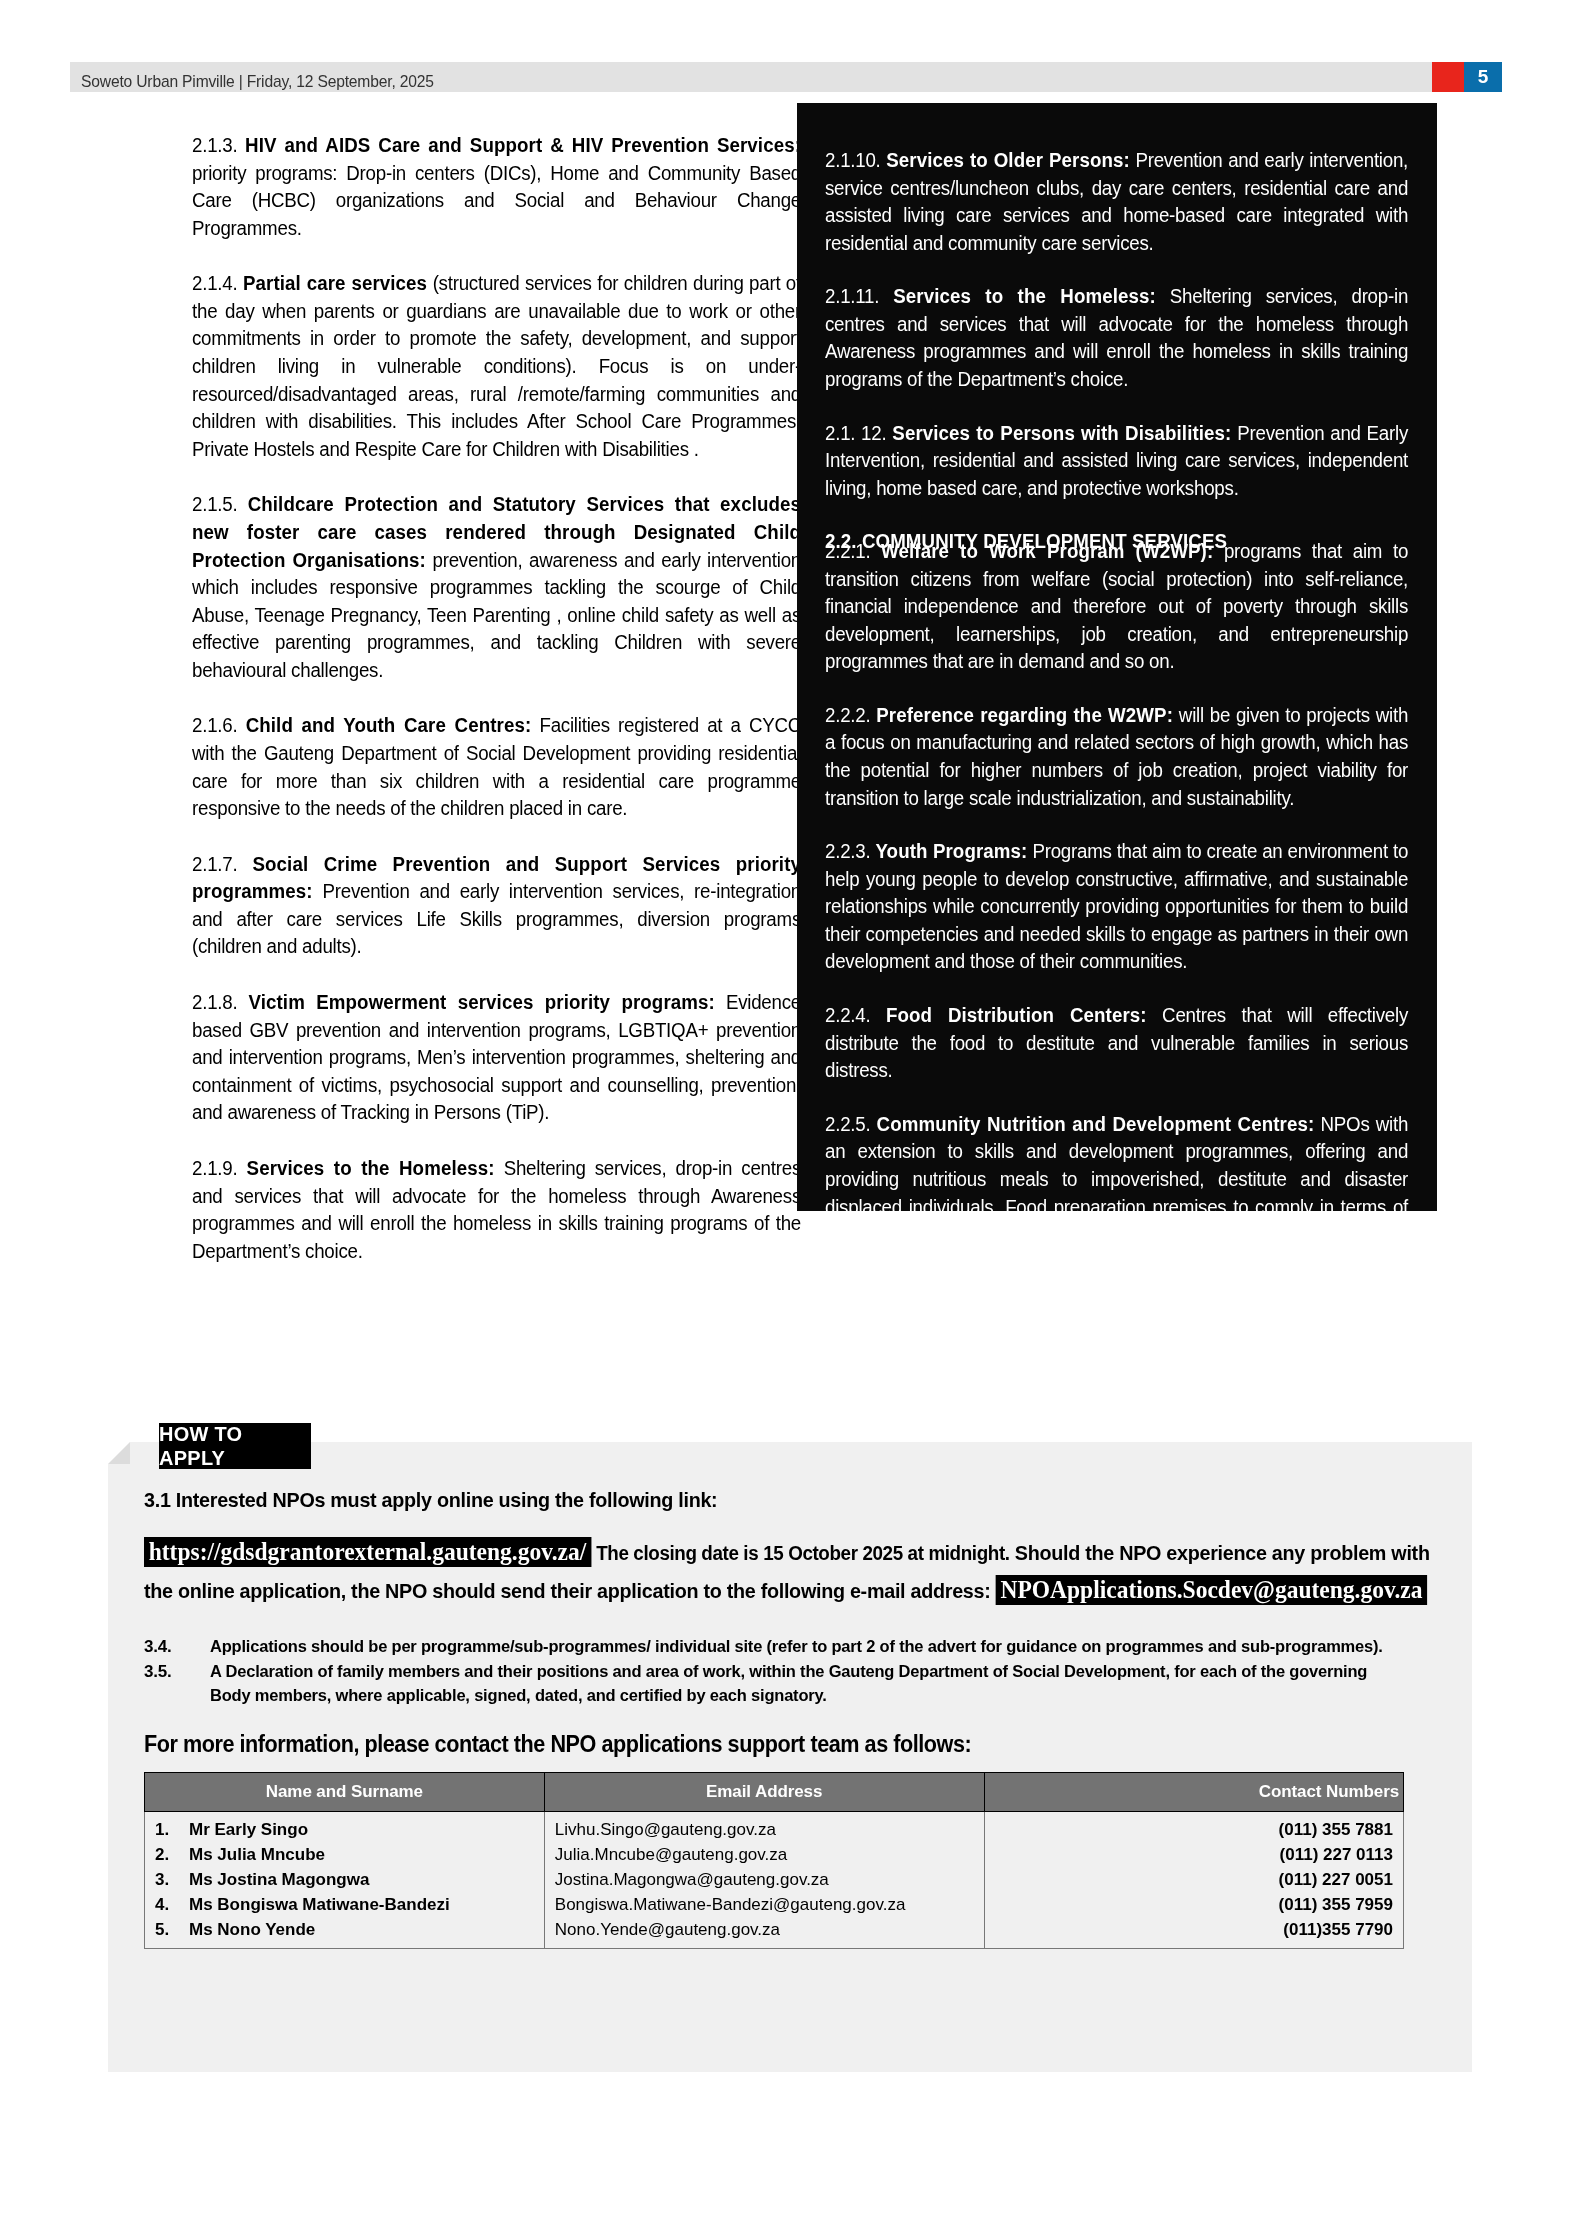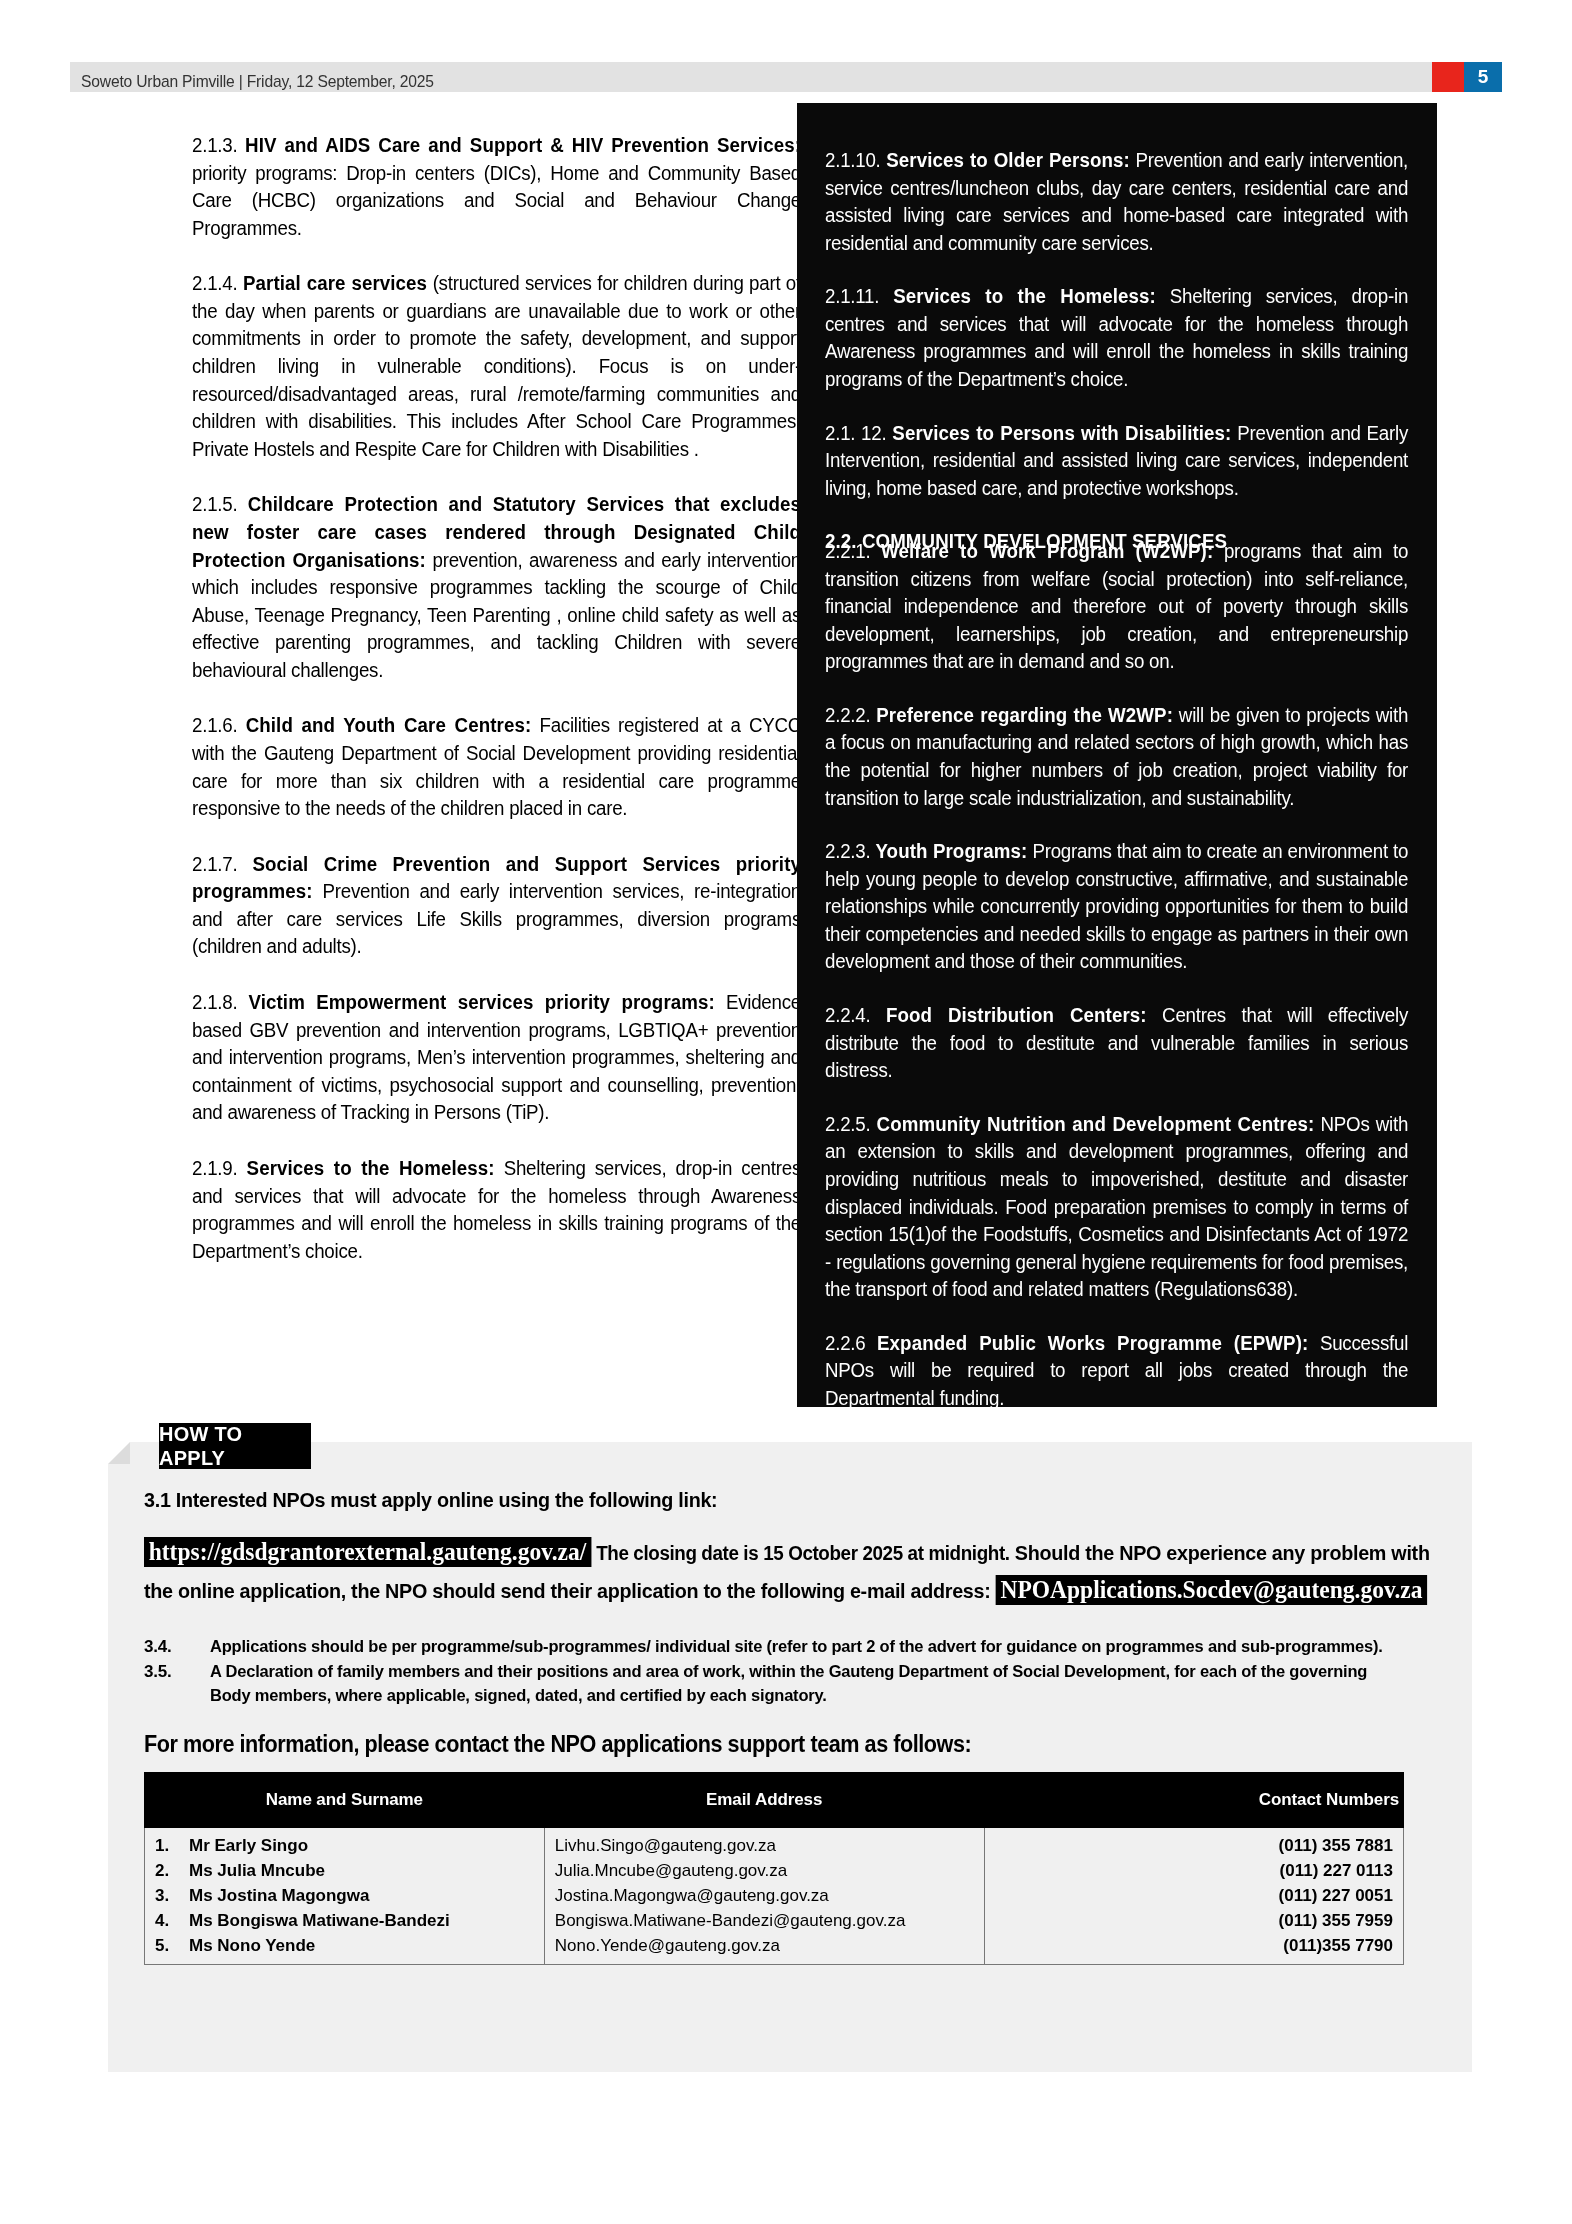--- a/index.html
+++ b/index.html
@@ -49,21 +49,21 @@
   
   .col-left {
     position: absolute;
     left: 148px; top: 132px;
     width: 610px;
     margin-left: 44px;
   }
   .black-panel {
     position: absolute;
     left: 797px; top: 103px;
-    width: 640px; height: 1304px;
+    width: 640px; height: 1108px;
     background: #0a0a0a;
     padding: 44px 28px 10px 28px;
   }
 
   .para {
     font-size: 19.5px;
     line-height: 1.415;
     text-align: justify;
     margin: 0 0 28px 0;
     letter-spacing: -0.25px;
@@ -163,24 +163,24 @@
     transform-origin: left center;
   }
 
   
   .contact-table {
     width: 1260px;
     border-collapse: collapse;
     font-size: 17px;
   }
   .contact-table thead th {
-    background: #000000;
+    background: #737373;
     color: #fff;
     font-weight: bold;
-    padding: 17px 4px;
+    padding: 9px 4px;
     font-size: 17px;
     letter-spacing: -0.1px;
     border: 1px solid #000;
     margin-left: 14px;
   }
   .contact-table tbody td {
     border: 1px solid #777;
     background: #f0f0f0;
     vertical-align: top;
     padding: 6px 10px;

